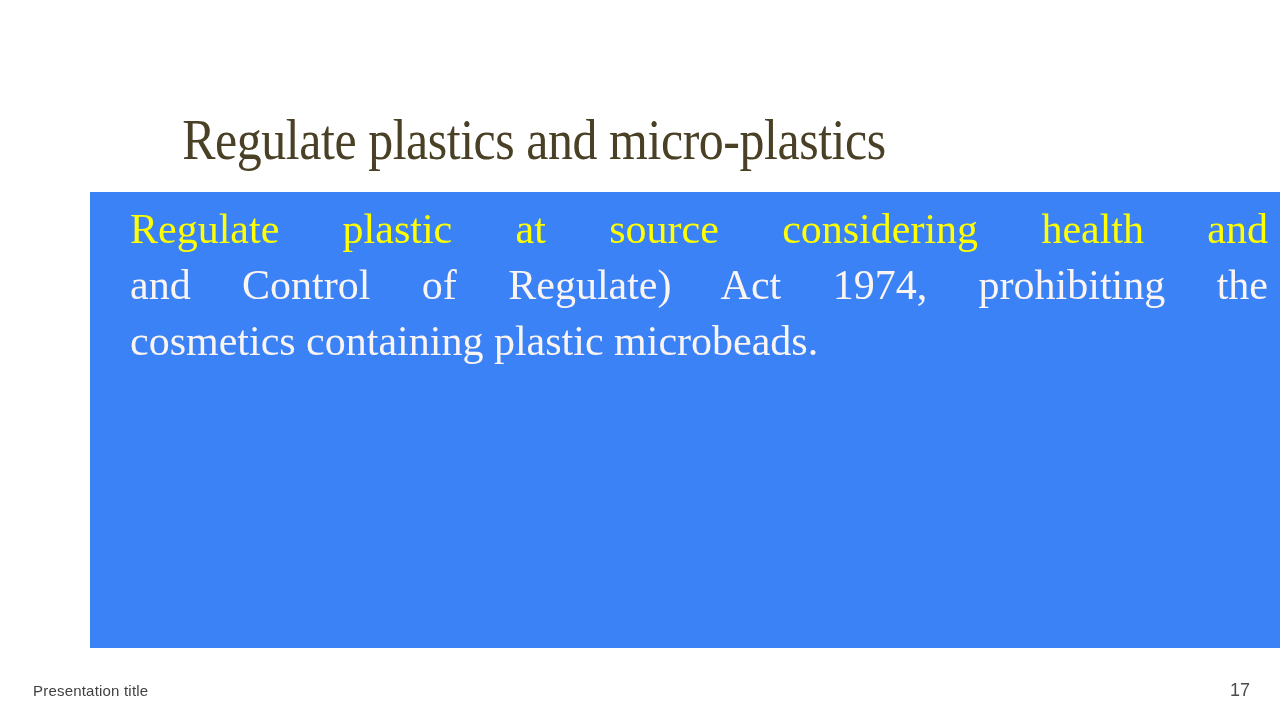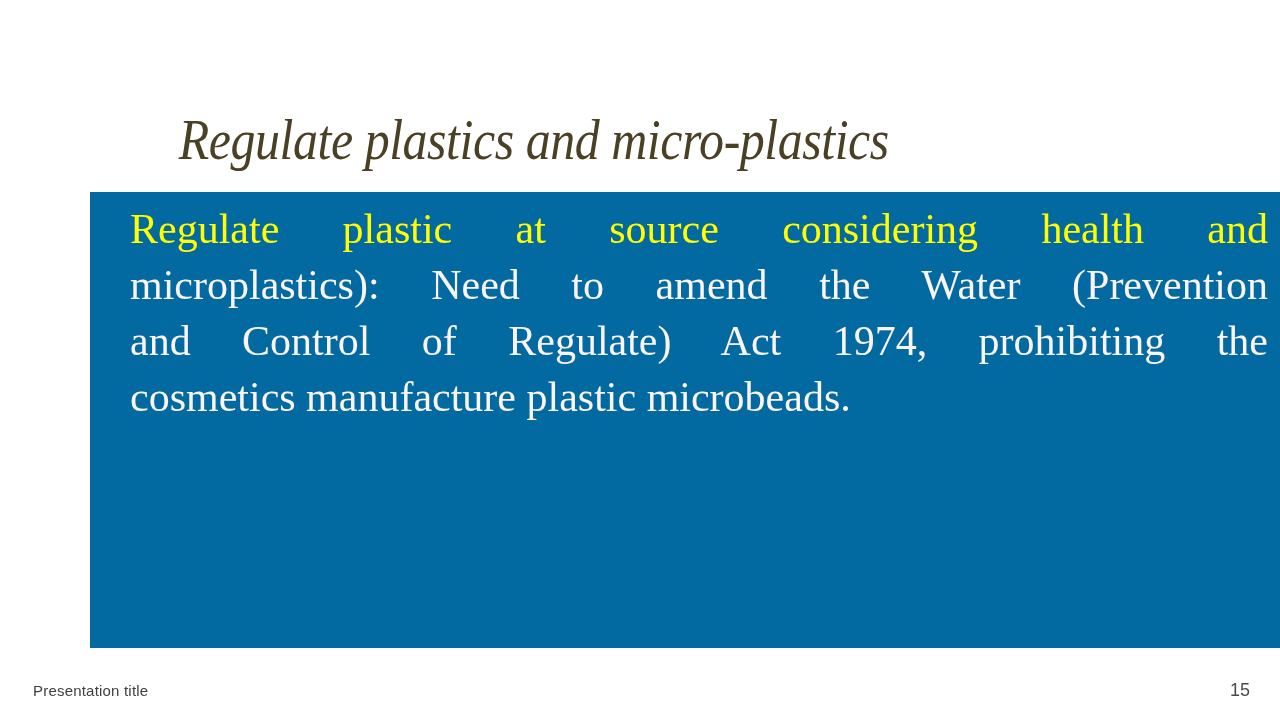--- a/index.html
+++ b/index.html
@@ -21,21 +21,20 @@
     top: 70px;
     left: 0;
     width: 1068px;
     text-align: center;
     font-family: "Liberation Serif", "DejaVu Serif", serif;
     font-size: 58px;
     line-height: 62px;
     font-weight: 400;
     letter-spacing: -0.5px;
     white-space: nowrap;
-    font-style: italic;
   }
   .slide-title .condense {
     display: inline-block;
     transform: scaleX(0.86);
     transform-origin: 50% 50%;
   }
 
   
   .content-box {
     position: absolute;
@@ -77,24 +76,23 @@
 </style>
 </head>
 <body>
 
 <div>
 
   <h1 class="slide-title" style="color: rgb(73, 64, 37);">
     <span class="condense">Regulate plastics and micro-plastics</span>
   </h1>
 
-  <div class="content-box" style="background-color: #0369a1; padding-left: 40px;">
+  <div class="content-box" style="background-color: #3b82f6; padding-left: 40px;">
     <div class="body-line" style="color: rgb(255, 255, 0);">Regulate plastic at source considering health and</div>
-    <div class="body-line" style="color: rgb(250, 245, 243);">microplastics): Need to amend the Water (Prevention</div>
     <div class="body-line" style="color: rgb(250, 245, 243);">and Control of Regulate) Act 1974, prohibiting the</div>
-    <div class="body-line last-line" style="color: rgb(250, 245, 243);">cosmetics manufacture plastic microbeads.</div>
+    <div class="body-line last-line" style="color: rgb(250, 245, 243);">cosmetics containing plastic microbeads.</div>
   </div>
 
   <div class="footer-label" style="color: rgb(63, 63, 63);">Presentation title</div>
 
-  <div class="page-number" style="color: rgb(75, 75, 75);">15</div>
+  <div class="page-number" style="color: rgb(75, 75, 75);">17</div>
 
 </div>
 
 </body></html>

